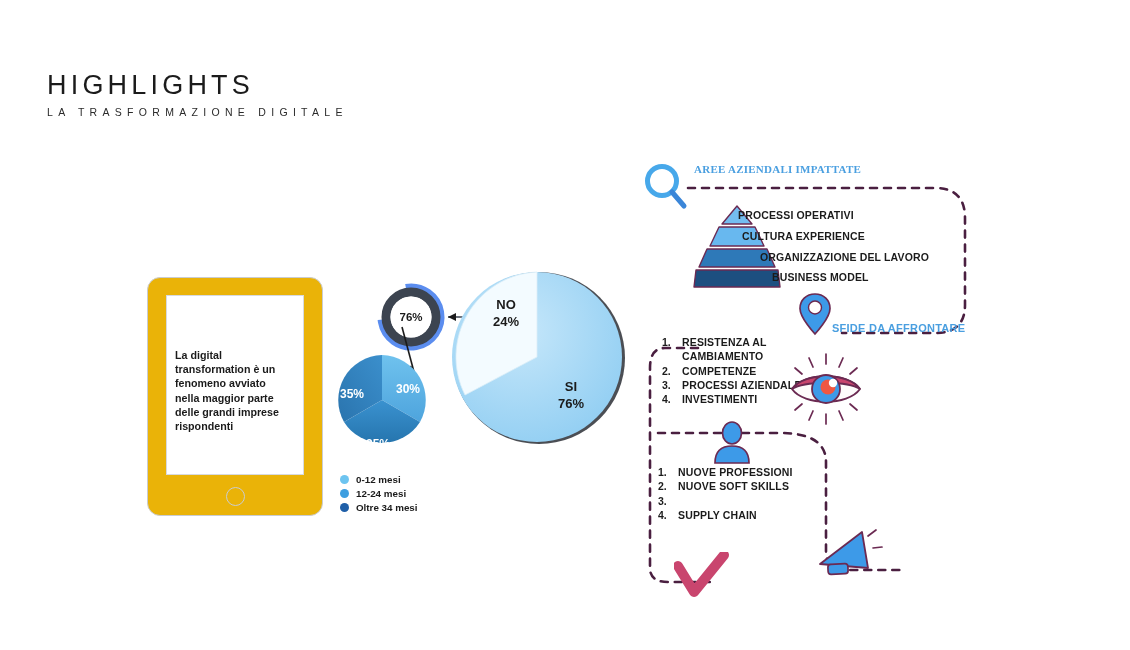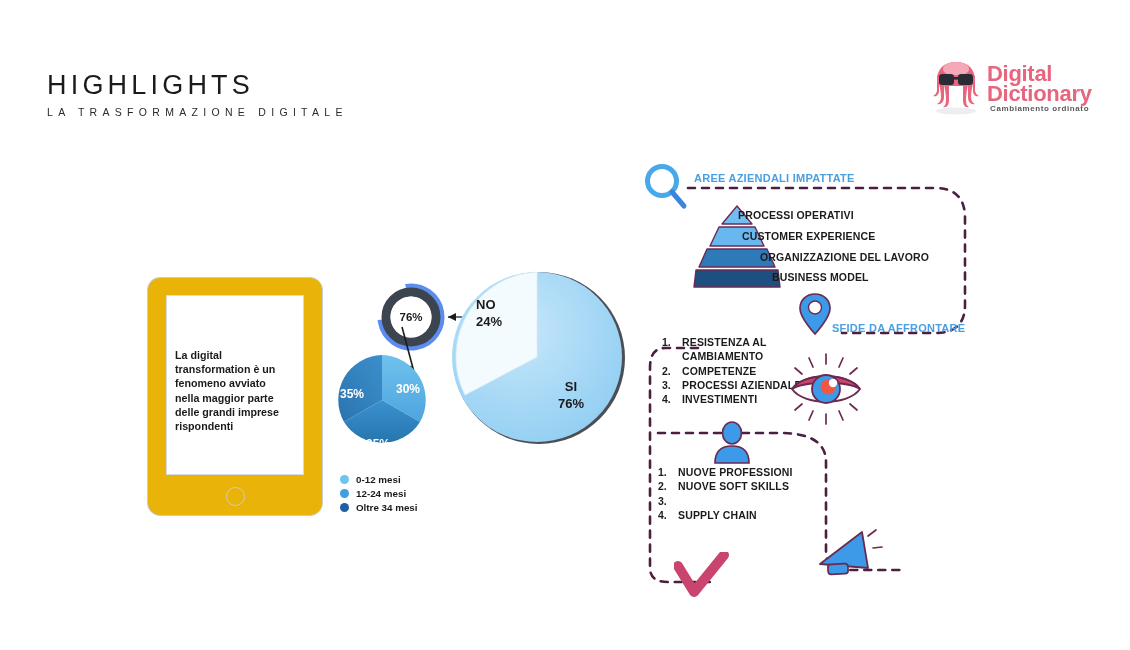--- a/index.html
+++ b/index.html
@@ -66,40 +66,40 @@
 
   
   #pie-small{position:absolute;left:336px;top:354px;width:92px;height:92px;}
   .pie-lbl{position:absolute;font-size:12px;font-weight:bold;color:#ffffff;}
   #pie-small-l0{left:396px;top:382px;}
   #pie-small-l1{left:366px;top:437px;}
   #pie-small-l2{left:340px;top:387px;}
 
   #pie-big{position:absolute;left:452px;top:271px;width:174px;height:174px;}
   #pie-big-no{
-    position:absolute;left:476px;top:296px;width:60px;text-align:left;
+    position:absolute;left:476px;top:296px;width:60px;text-align:center;
     font-size:13px;font-weight:bold;color:#1b1b1b;line-height:17px;
   }
   #pie-big-si{
     position:absolute;left:541px;top:378px;width:60px;text-align:center;
     font-size:13px;font-weight:bold;color:#1b1b1b;line-height:17px;
   }
 
   
   #legend{position:absolute;left:340px;top:473px;}
   .lg-row{display:flex;align-items:center;height:13px;margin-bottom:1px;}
   .lg-dot{width:9px;height:9px;border-radius:50%;margin-right:7px;flex:0 0 9px;}
   .lg-txt{font-size:9.8px;font-weight:bold;color:#1b1b1b;}
 
   
   .flow-head{
     position:absolute;font-size:11px;font-weight:bold;
     color:#4a9fe0;letter-spacing:0.25px;line-height:15px;
   }
-  #head-aree{left:694px;top:171px;}
+  #head-aree{left:694px;top:162px;font-family:Liberation Serif, serif;}
   #head-sfide{left:832px;top:321px;}
   #head-impatti{left:855px;top:495px;width:150px;}
 
   
   .pyr-lbl{
     position:absolute;font-size:10.5px;font-weight:bold;color:#1b1b1b;
     letter-spacing:0.15px;white-height:nowrap;
   }
   #pyr-l0{left:738px;top:209px;}
   #pyr-l1{left:742px;top:230px;}
@@ -115,39 +115,20 @@
   #list-impatti{left:658px;top:465px;width:175px;}
 </style>
 </head>
 <body>
 
 <div id="stage">
 
   <div id="hdr-title">HIGHLIGHTS</div>
   <div id="hdr-sub">LA TRASFORMAZIONE DIGITALE</div>
 
-  <div id="logo">
-    <svg width="52" height="58" viewBox="0 0 52 58">
-      <ellipse cx="26" cy="53" rx="20" ry="3.4" fill="#eceff2"></ellipse>
-      <path d="M26 4 C13 4 7 12 7 22 L7 32 C7 35 5 37 3 38 C6 39 9 37 9 33 L9 26
-               C10 30 11 34 11 39 C11 43 9 45 7 46 C11 47 14 44 14 39 L14 27
-               C15 32 16 36 16 42 C16 46 15 48 13 49 C17 50 19 47 19 42 L19 28
-               L33 28 L33 42 C33 47 35 50 39 49 C37 48 36 46 36 42 C36 36 37 32 38 27
-               L38 39 C38 44 41 47 45 46 C43 45 41 43 41 39 C41 34 42 30 43 26
-               L43 33 C43 37 46 39 49 38 C47 37 45 35 45 32 L45 22 C45 12 39 4 26 4 Z" fill="#e8657f"></path>
-      <ellipse cx="26" cy="11" rx="13" ry="7" fill="#f6a8b8"></ellipse>
-      <rect x="7" y="17" width="38" height="4" rx="2" fill="#e8657f"></rect>
-      <rect x="9" y="16" width="15" height="11" rx="3.2" fill="#2b2b33"></rect>
-      <rect x="28" y="16" width="15" height="11" rx="3.2" fill="#2b2b33"></rect>
-      <rect x="23" y="19" width="6" height="2.6" fill="#2b2b33"></rect>
-    </svg>
-    <div id="logo-text-1">Digital</div>
-    <div id="logo-text-2">Dictionary</div>
-    <div id="logo-text-3">Cambiamento ordinato</div>
-  </div>
 
   <div id="tablet">
     <div id="tablet-screen"></div>
     <div id="tablet-text">La digital transformation è un fenomeno avviato nella maggior parte delle grandi imprese rispondenti</div>
     <div id="tablet-home"></div>
   </div>
 
   <div id="donut">
     <svg width="72" height="72" viewBox="0 0 72 72">
       <circle cx="36" cy="36" r="29" fill="none" stroke="#5b8def" stroke-width="9" stroke-dasharray="139 43" transform="rotate(-100 36 36)"></circle>
@@ -238,21 +219,21 @@
     <line x1="30" y1="30" x2="42" y2="44" stroke="#3b86d8" stroke-width="5" stroke-linecap="round"></line>
   </svg>
 
   <svg style="position:absolute;left:692px;top:204px;" width="90" height="86" viewBox="0 0 90 86">
     <path d="M45 2 L60 20 L30 20 Z" fill="#74bdf0" stroke="#6b2a52" stroke-width="1.4" stroke-linejoin="round"></path>
     <path d="M27 23 L63 23 L72 42 L18 42 Z" fill="#68b8ef" stroke="#6b2a52" stroke-width="1.4" stroke-linejoin="round"></path>
     <path d="M15 45 L75 45 L83 63 L7 63 Z" fill="#2e79b8" stroke="#6b2a52" stroke-width="1.4" stroke-linejoin="round"></path>
     <path d="M4 66 L86 66 L88 83 L2 83 Z" fill="#1d4f80" stroke="#6b2a52" stroke-width="1.4" stroke-linejoin="round"></path>
   </svg>
   <div class="pyr-lbl" id="pyr-l0">PROCESSI OPERATIVI</div>
-  <div class="pyr-lbl" id="pyr-l1">CUSTOMER EXPERIENCE</div>
+  <div class="pyr-lbl" id="pyr-l1">CULTURA EXPERIENCE</div>
   <div class="pyr-lbl" id="pyr-l2">ORGANIZZAZIONE DEL LAVORO</div>
   <div class="pyr-lbl" id="pyr-l3">BUSINESS MODEL</div>
 
   <svg style="position:absolute;left:798px;top:292px;" width="34" height="44" viewBox="0 0 34 44">
     <path d="M17 2 C8.2 2 2 8.4 2 16.4 C2 26 17 42 17 42 C17 42 32 26 32 16.4 C32 8.4 25.8 2 17 2 Z" fill="#3d9ae8" stroke="#6b2a52" stroke-width="1.7"></path>
     <circle cx="17" cy="15.5" r="6.5" fill="#ffffff" stroke="#6b2a52" stroke-width="1.4"></circle>
   </svg>
   <div class="flow-head" id="head-sfide">SFIDE DA AFFRONTARE</div>
 
   <div class="num-list" id="list-sfide">

